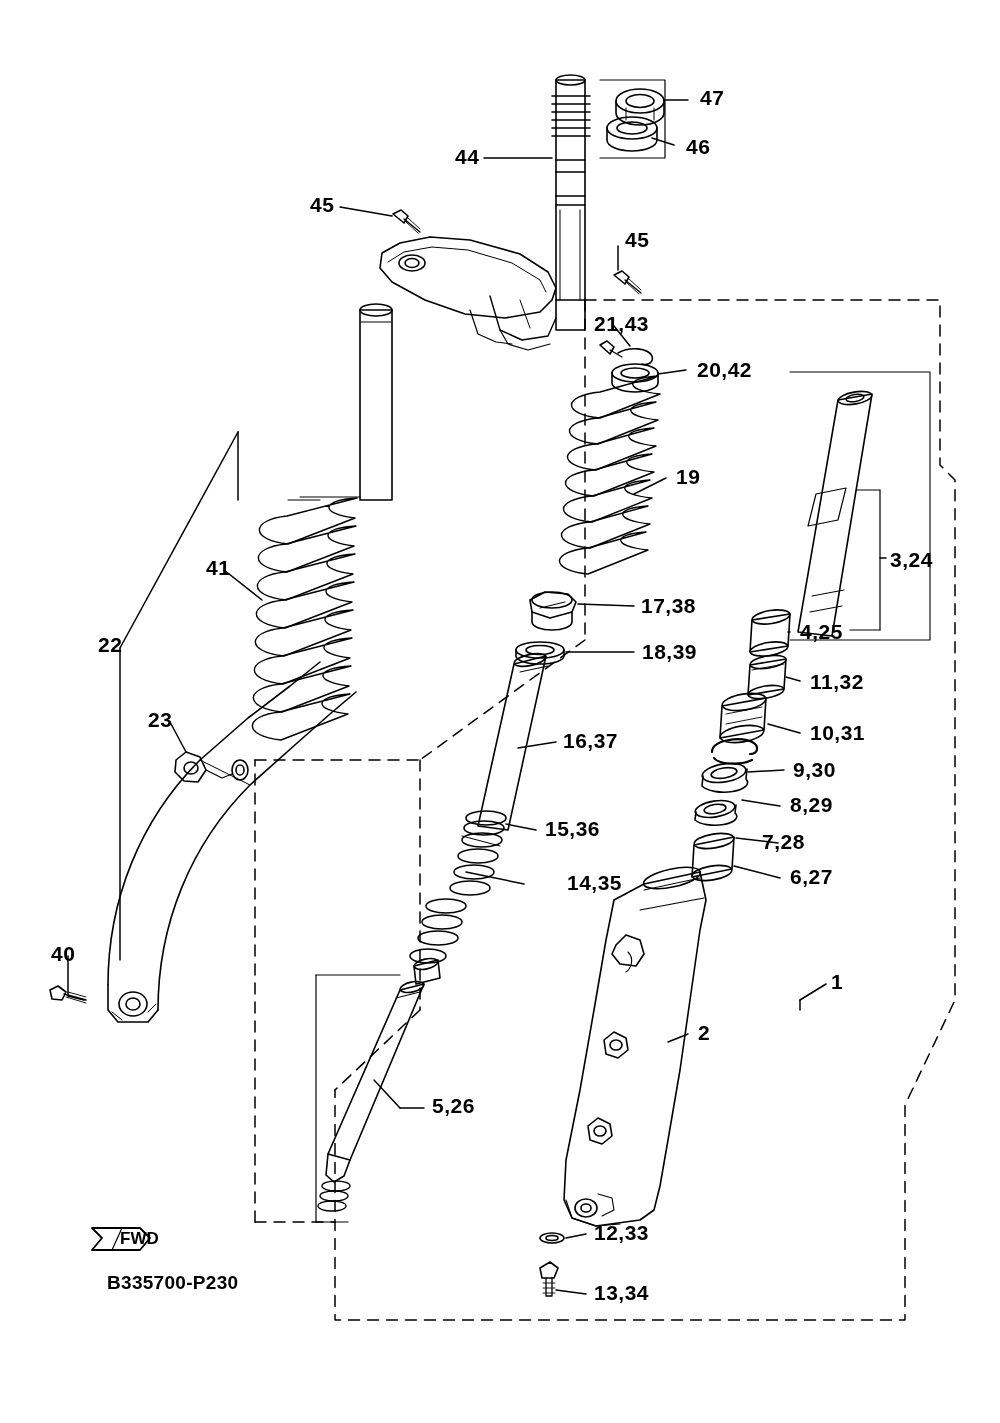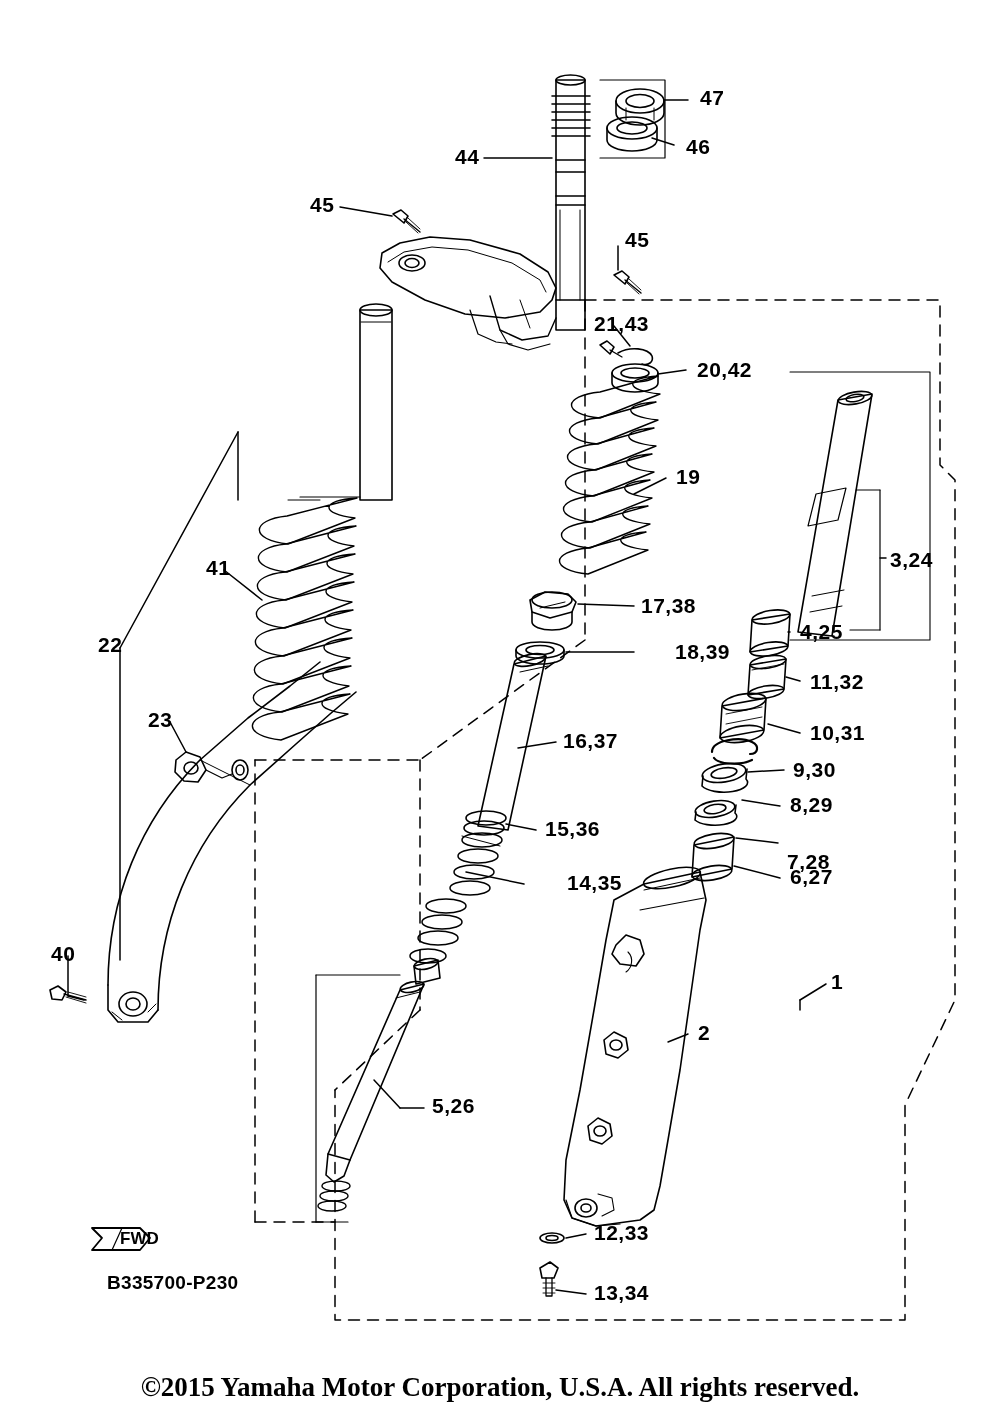--- a/index.html
+++ b/index.html
@@ -341,36 +341,35 @@
   <div class="label" style="left:625px; top:228px;">45</div>
   <div class="label" style="left:594px; top:312px;">21,43</div>
   <div class="label" style="left:697px; top:358px;">20,42</div>
   <div class="label" style="left:676px; top:465px;">19</div>
   <div class="label" style="left:890px; top:548px;">3,24</div>
   <div class="label" style="left:206px; top:556px;">41</div>
   <div class="label" style="left:800px; top:620px;">4,25</div>
   <div class="label" style="left:98px; top:633px;">22</div>
   <div class="label" style="left:641px; top:594px;">17,38</div>
   <div class="label" style="left:810px; top:670px;">11,32</div>
-  <div class="label" style="left:675px; top:640px;">18,39</div>
+  <div class="label" style="left:642px; top:640px;">18,39</div>
   <div class="label" style="left:148px; top:708px;">23</div>
   <div class="label" style="left:810px; top:721px;">10,31</div>
   <div class="label" style="left:563px; top:729px;">16,37</div>
   <div class="label" style="left:793px; top:758px;text-align:right;">9,30</div>
   <div class="label" style="left:790px; top:793px;">8,29</div>
-  <div class="label" style="left:787px; top:830px;margin-top:20px;">7,28</div>
+  <div class="label" style="left:762px; top:830px;">7,28</div>
   <div class="label" style="left:545px; top:817px;">15,36</div>
   <div class="label" style="left:790px; top:865px;">6,27</div>
   <div class="label" style="left:567px; top:871px;">14,35</div>
   <div class="label" style="left:51px; top:942px;">40</div>
   <div class="label" style="left:831px; top:970px;">1</div>
   <div class="label" style="left:698px; top:1021px;">2</div>
   <div class="label" style="left:432px; top:1094px;">5,26</div>
   <div class="label" style="left:594px; top:1221px;">12,33</div>
   <div class="label" style="left:594px; top:1281px;">13,34</div>
 
   <div class="fwd-text" style="left:100px; top:1229px;">FWD</div>
 
   <div class="partcode" style="left:86px; top:1272px;margin-left:21px;">B335700-P230</div>
 
-  <div class="copyright">©2015 Yamaha Motor Corporation, U.S.A. All rights reserved.</div>
 
 </div>
 
 </body></html>

